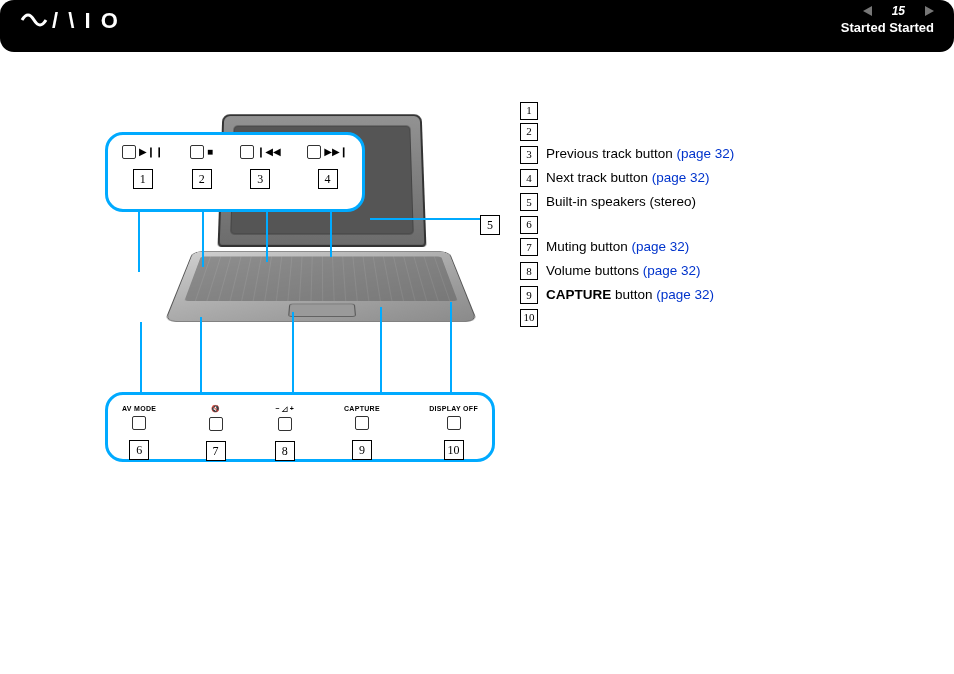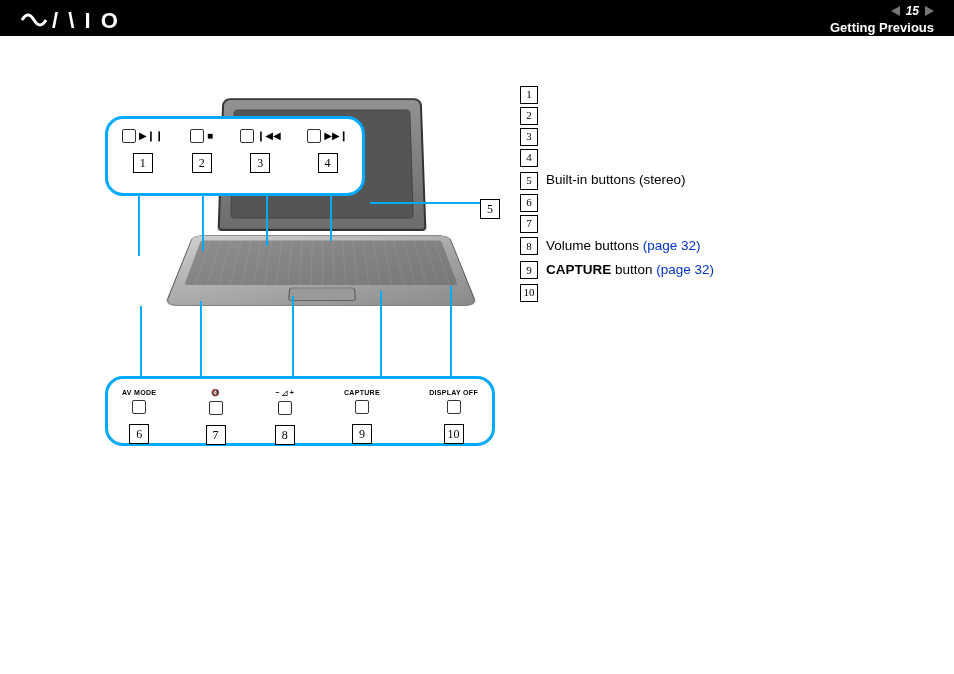--- a/index.html
+++ b/index.html
@@ -1,19 +1,19 @@
 <!DOCTYPE html>
 <html><head>
 <meta charset="utf-8">
 <style>
   body { margin:0; padding:0; font-family: Arial, Helvetica, sans-serif; background:#fff; width:954px; }
-  .header { background:#000; height:36px; position:relative; }
+  .header { background:#000; height:52px; position:relative;border-radius:14px; }
   .logo { position:absolute; left:20px; top:8px; color:#fff; font-size:22px; letter-spacing:3px; font-family: Arial, sans-serif; }
   .pageinfo { position:absolute; right:20px; top:4px; text-align:right; color:#fff; }
-  .pagenum-row { display:flex; align-items:center; justify-content:flex-end; gap:6px; }
+  .pagenum-row { display:flex; align-items:center; justify-content:flex-end; gap:20px; }
   .pagenum { font-size:12px; font-style:italic; font-weight:bold; }
   .arrow { width:0; height:0; border-top:5px solid transparent; border-bottom:5px solid transparent; }
   .arrow.left { border-right:9px solid #777; }
   .arrow.right { border-left:9px solid #777; }
   .section-title { font-size:13px; font-weight:bold; margin-top:2px; }
 
   .content { display:flex; padding:50px 30px 30px 70px; gap:30px; }
 
   .diagram { flex:0 0 420px; height:360px; position:relative; }
 
@@ -73,21 +73,21 @@
       <path d="M30 22 L40 2 L50 22" stroke="#fff" stroke-width="0" fill="none"></path>
       <text x="32" y="20" fill="#fff" font-size="22" font-family="Arial" font-weight="bold" letter-spacing="2">/ \ I O</text>
     </svg>
   </div>
   <div class="pageinfo">
     <div class="pagenum-row">
       <span class="arrow left"></span>
       <span class="pagenum">15</span>
       <span class="arrow right"></span>
     </div>
-    <div class="section-title">Getting Previous</div>
+    <div class="section-title">Started Started</div>
   </div>
 </div>
 
 <div class="content">
 
   <div class="diagram">
     <div class="laptop">
       <div class="screen"></div>
       <div class="base">
           <div class="kbarea"></div>
@@ -175,33 +175,36 @@
 
   <div class="legend" id="legend">
       <div class="legend-row">
         <span class="num-box">1</span>
       </div>
       <div class="legend-row">
         <span class="num-box">2</span>
       </div>
       <div class="legend-row">
         <span class="num-box">3</span>
+        <span>Previous track button <a href="#" class="link">(page 32)</a></span>
       </div>
       <div class="legend-row">
         <span class="num-box">4</span>
+        <span>Next track button <a href="#" class="link">(page 32)</a></span>
       </div>
       <div class="legend-row">
         <span class="num-box">5</span>
-        <span>Built-in buttons (stereo)</span>
+        <span>Built-in speakers (stereo)</span>
       </div>
       <div class="legend-row">
         <span class="num-box">6</span>
       </div>
       <div class="legend-row">
         <span class="num-box">7</span>
+        <span>Muting button <a href="#" class="link">(page 32)</a></span>
       </div>
       <div class="legend-row">
         <span class="num-box">8</span>
         <span>Volume buttons <a href="#" class="link">(page 32)</a></span>
       </div>
       <div class="legend-row">
         <span class="num-box">9</span>
         <span><span class="bold">CAPTURE</span> button <a href="#" class="link">(page 32)</a></span>
       </div>
       <div class="legend-row">

